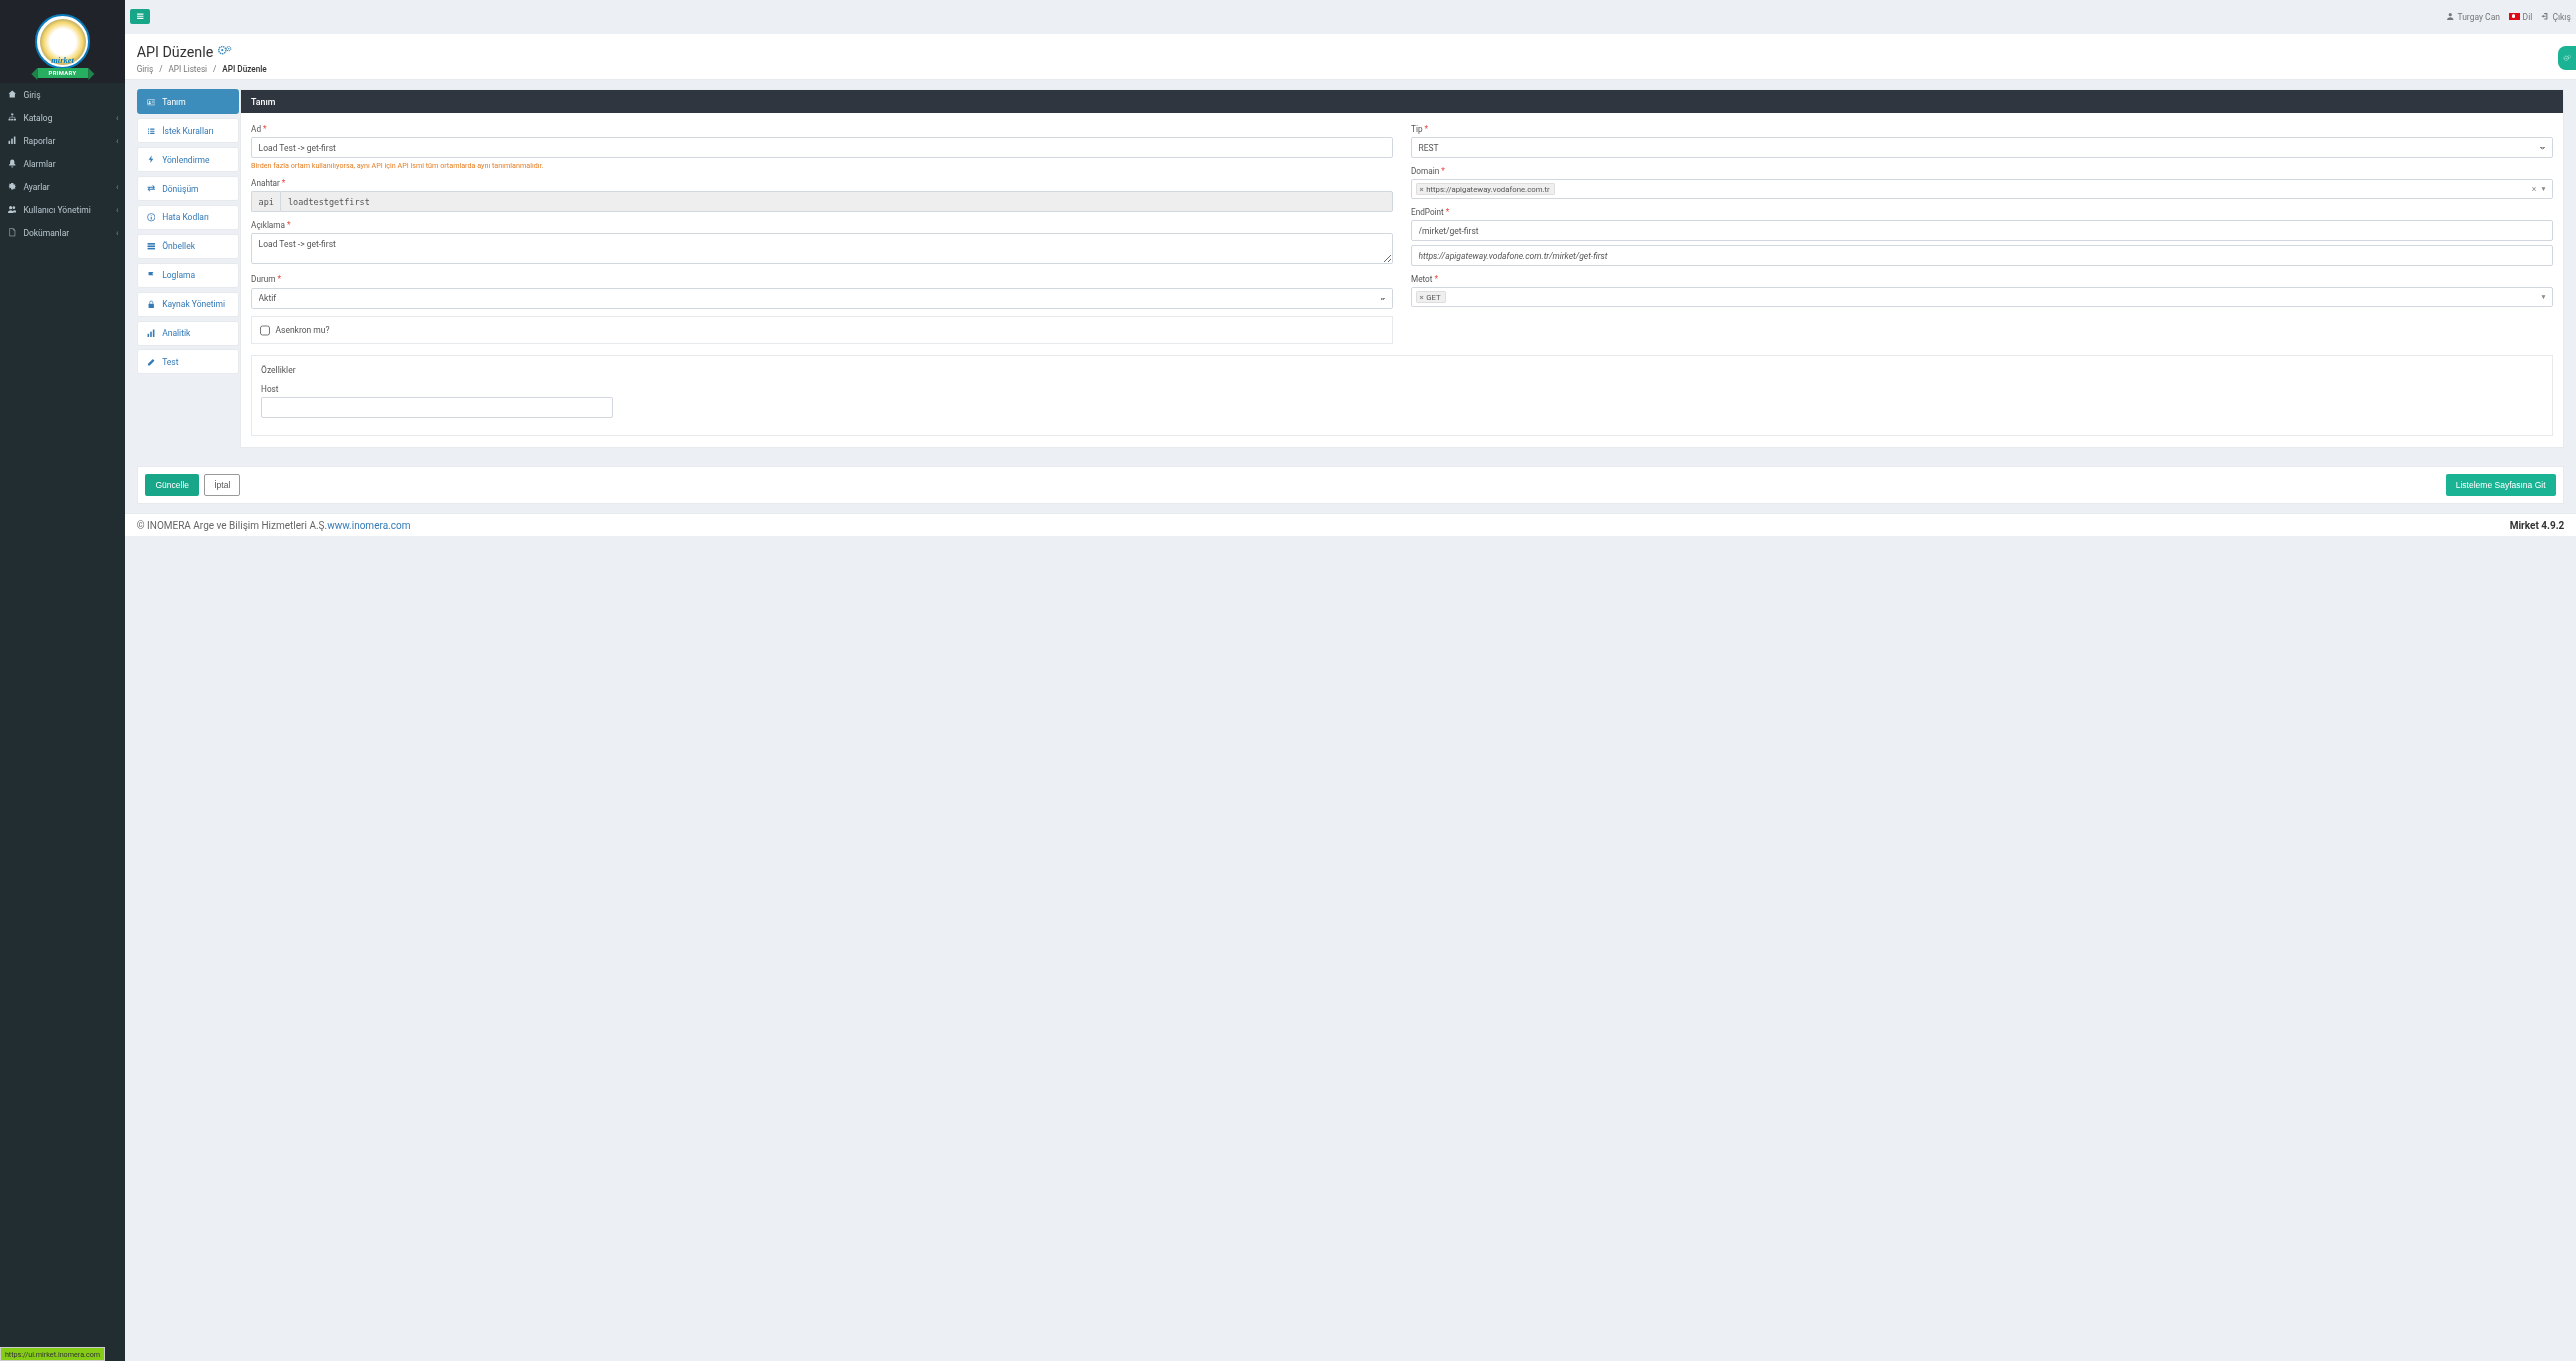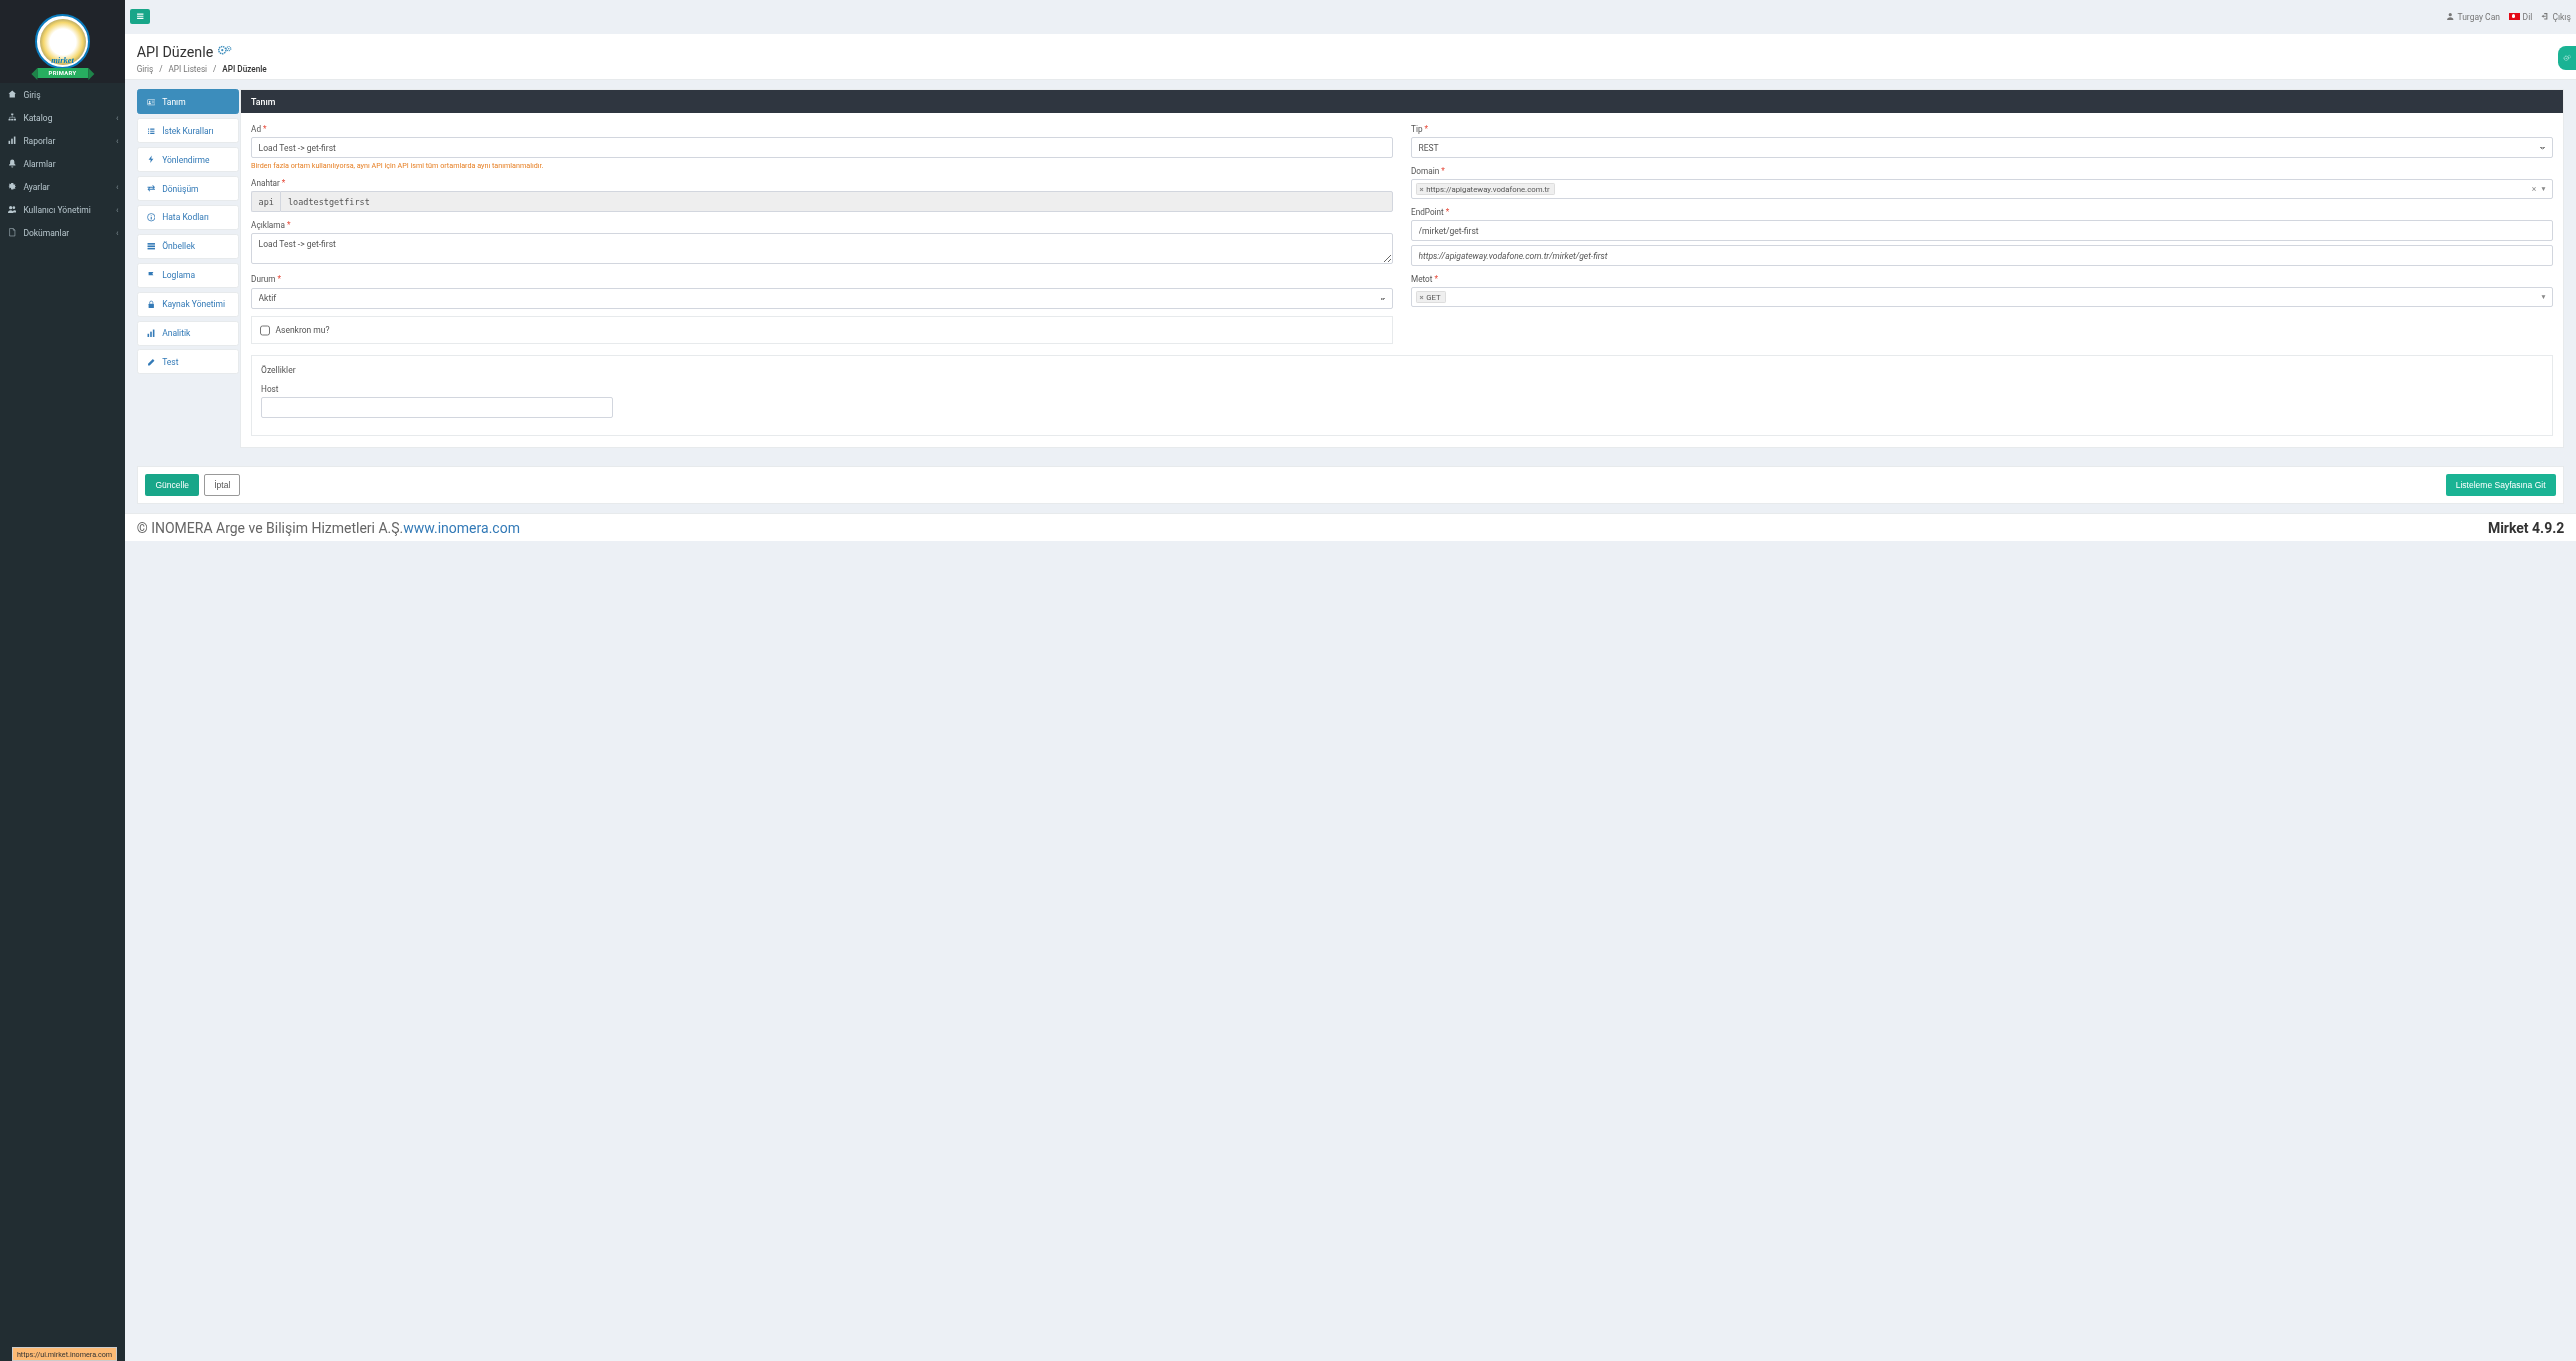--- a/index.html
+++ b/index.html
@@ -73,25 +73,25 @@
 .features-box .ftitle { margin-bottom:9px; color:#555; }
 .features-box .field { max-width: 352px; }
 
 .action-bar { margin:9px 11.7px; background:#fff; border:0.7px solid #e7eaec; padding:7.8px; display:flex; align-items:center; }
 .btn { padding:4.6px 9px; border-radius:2px; font-size:8.5px; cursor:pointer; border:0.7px solid transparent; }
 .btn-green { background:#18a689; color:#fff; }
 .btn-plain { background:#fff; color:#555; border:0.7px solid #999; }
 .btn-teal { background:#1ab394; color:#fff; }
 .action-bar .right { margin-left:auto; }
 
-.footer { display:flex; padding:5.2px 11.7px; border-top:0.7px solid #e7eaec; background:#fff; font-size:14px; color:#666; }
+.footer { display:flex; padding:5.2px 11.7px; border-top:0.7px solid #e7eaec; background:#fff; font-size:10px; color:#666; }
 .footer a { color:#337ab7; text-decoration:none; }
 .footer .ver { margin-left:auto; font-weight:bold; color:#333; }
 
-.status-url { position:fixed; bottom:0; left:12px; background:#fdba74; border:0.7px solid #ccc; padding:1.3px 3.9px; font-size:7.2px; color:#333; }
+.status-url { position:fixed; bottom:0; left:0; background:#84cc16; border:0.7px solid #ccc; padding:1.3px 3.9px; font-size:7.2px; color:#333; }
 
 .float-btn { position:fixed; right:0; top:46px; background:#1ab394; color:#fff; width:18px; height:23.5px; border-radius:7.8px 0 0 7.8px; display:flex;align-items:center;justify-content:center; cursor:pointer; }
 
 svg { width:1em; height:1em; fill:currentColor; }
 </style>
 </head>
 <body>
 
 <div class="app">
   <div class="sidebar">

